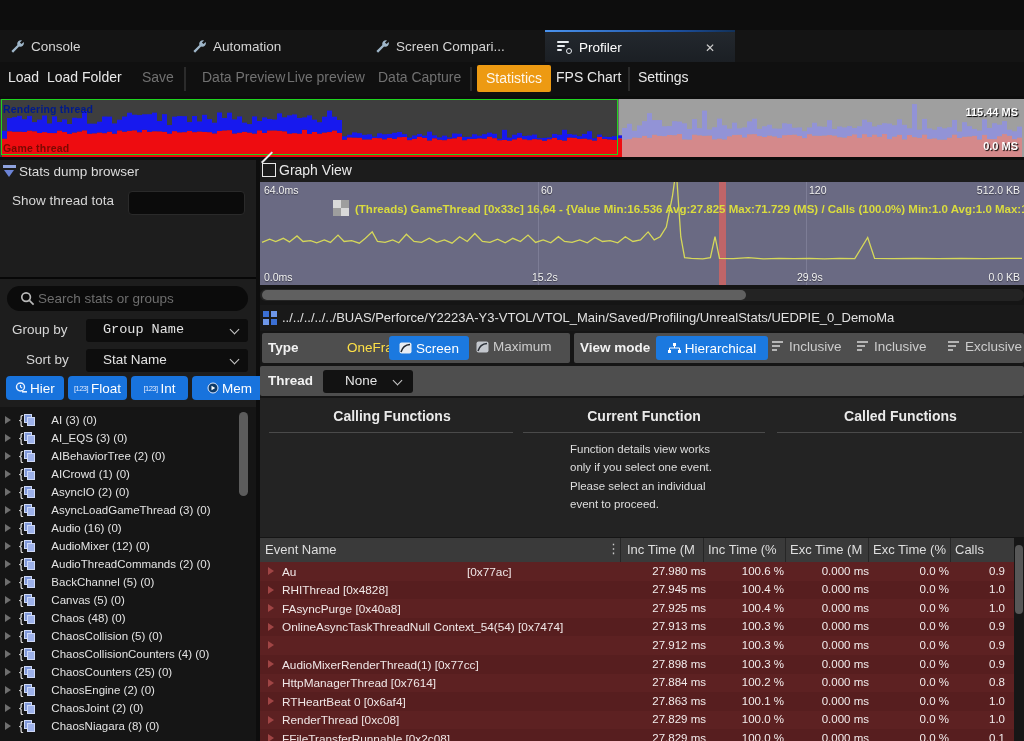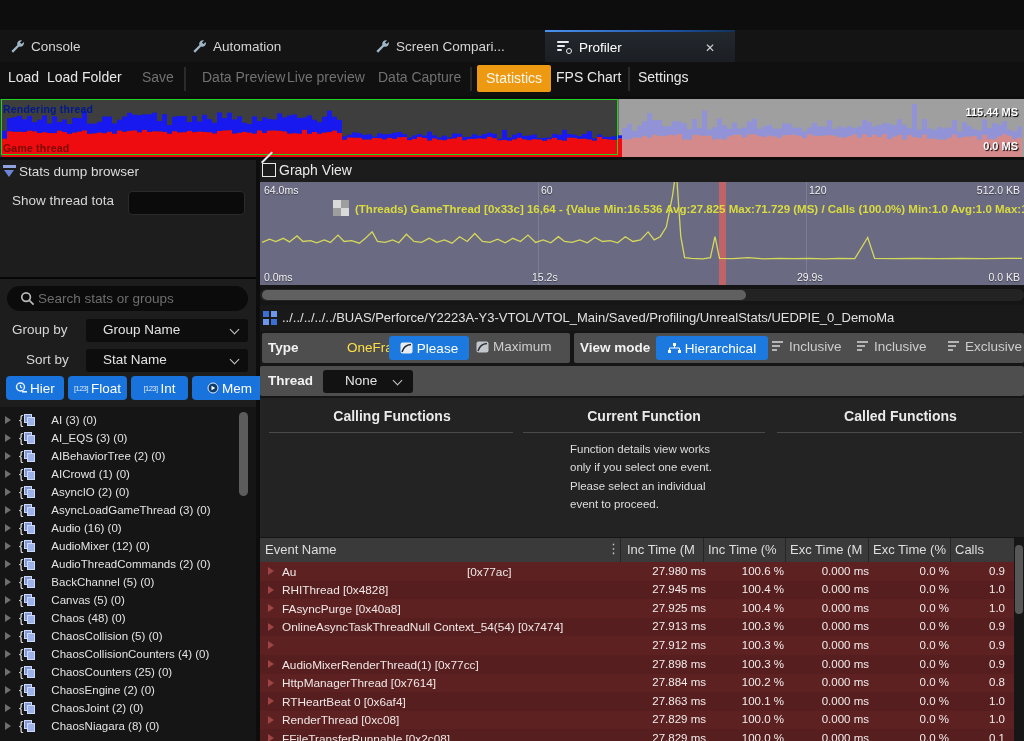--- a/index.html
+++ b/index.html
@@ -608,21 +608,21 @@
 
     <div class="searchpill">
       <svg class="mag" viewBox="0 0 16 16">
         <circle cx="6.5" cy="6.5" r="4.6" fill="none" stroke="#b9b9b9" stroke-width="1.8"></circle>
         <line x1="10" y1="10" x2="14.5" y2="14.5" stroke="#b9b9b9" stroke-width="1.8"></line>
       </svg>
       <span class="ph">Search stats or groups</span>
     </div>
 
     <span class="lbl" style="left:12px;top:162px;">Group by</span>
-    <div class="dd" style="left:86px;top:159px;width:162px;height:23px;">
+    <div class="dd" style="left:86px;top:159px;width:162px;height:23px;font-family:Liberation Mono, monospace;">
       <span>Group Name</span>
       <i class="chev"></i>
     </div>
 
     <span class="lbl" style="left:12px;top:192px;margin-left:14px;">Sort by</span>
     <div class="dd" style="left:86px;top:189px;width:162px;height:23px;">
       <span>Stat Name</span>
       <i class="chev"></i>
     </div>
 
@@ -862,21 +862,21 @@
     </div>
 
     <div class="graybox" style="left:2px;top:173px;width:308px;height:30px;">
       <span class="boldlab" style="left:6px;top:7px;">Type</span>
       <span class="dimlab" style="left:49px;top:7px;">OneFrame</span>
       <div class="bluebtn" style="left:127px;width:80px;">
         <svg class="chartmini" viewBox="0 0 13 12">
             <rect x="0.5" y="0.5" width="12" height="11" rx="2" fill="#e7ecf2"></rect>
             <path d="M2 10 Q4 3 11 2.5" fill="none" stroke="#20262e" stroke-width="1.5"></path>
           </svg>
-        <span>Please</span>
+        <span>Screen</span>
       </div>
       <div class="vm-item" style="left:214px;">
         <svg class="chartmini" viewBox="0 0 13 12">
             <rect x="0.5" y="0.5" width="12" height="11" rx="2" fill="#c3c7cd"></rect>
             <path d="M2 10 Q4 3 11 2.5" fill="none" stroke="#2a2f36" stroke-width="1.5"></path>
           </svg>
         <span>Maximum</span>
       </div>
     </div>
     <div class="graybox nowrap" style="left:314px;top:173px;width:450px;height:30px;">

